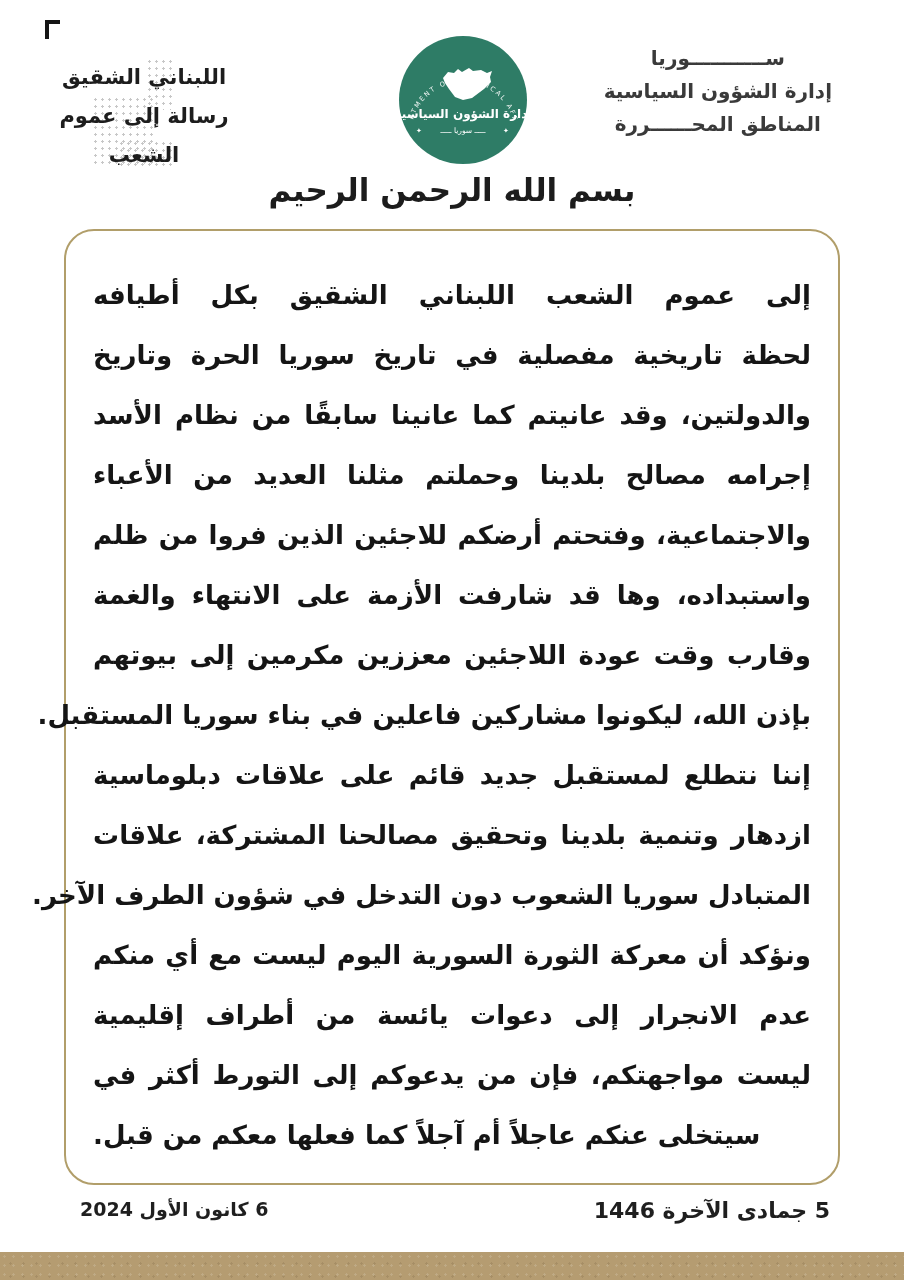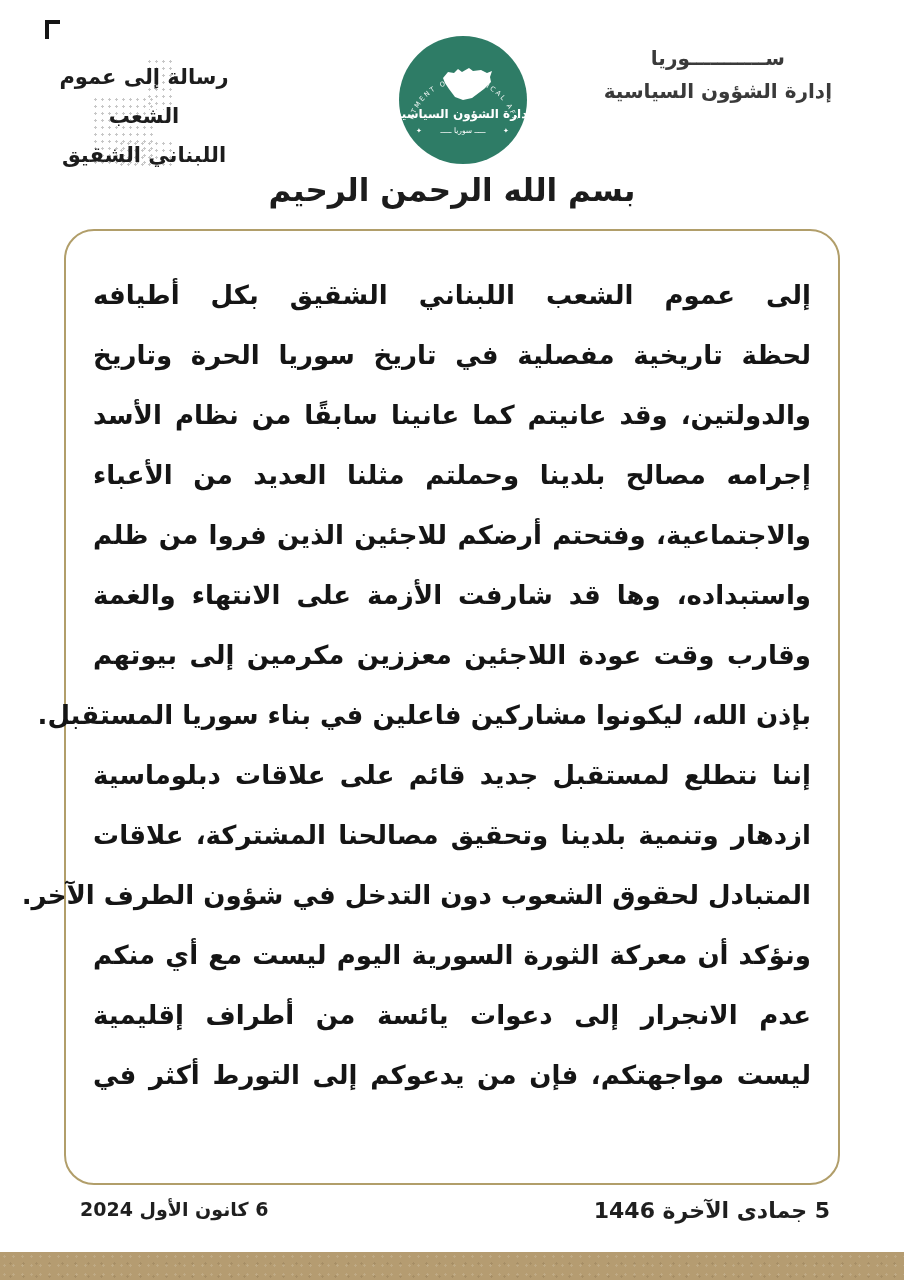--- a/index.html
+++ b/index.html
@@ -72,22 +72,22 @@
 </style>
 </head>
 <body>
 
 <div class="dots a"></div>
 <div class="dots b"></div>
 <div class="dots c"></div>
 <div class="corner-mark"></div>
 
 <div class="heading-left">
+  <div>اللبناني الشقيق</div>
   <div>رسالة إلى عموم الشعب</div>
-  <div>اللبناني الشقيق</div>
 </div>
 
 <div class="logo">
   <svg width="132" height="132" viewBox="0 0 132 132">
     <circle cx="66" cy="66" r="64" fill="#2e7c66"></circle>
     <defs>
       <path id="arcPath" d="M 16 86 A 52 52 0 0 1 116 86" fill="none"></path>
     </defs>
     <text font-size="6.6" fill="#ffffff" letter-spacing="2.1" font-family="DejaVu Sans, sans-serif" opacity="0.95">
       <textPath href="#arcPath" startOffset="50%" text-anchor="middle">DEPARTMENT OF POLITICAL AFFAIRS</textPath>
@@ -96,39 +96,41 @@
     <text x="106" y="99" font-size="7" fill="#ffffff">✦</text>
     <path d="M46,44 l5,-6 6,1 4,-4 4,3 7,-4 4,3 8,-1 6,3 5,-2 -2,6 1,5 -7,7 -12,9 -9,2 -8,-3 -6,-8 -4,-6 z" fill="#ffffff"></path>
     <text x="66" y="84" font-size="12" font-weight="bold" fill="#ffffff" text-anchor="middle" font-family="DejaVu Sans, sans-serif" direction="rtl">إدارة الشؤون السياسية</text>
     <text x="66" y="99" font-size="7.5" fill="#ffffff" text-anchor="middle" font-family="DejaVu Sans, sans-serif" direction="rtl">ـــــ  سوريا  ـــــ</text>
   </svg>
 </div>
 
 <div class="header-right">
   <div>ســـــــــــوريا</div>
   <div>إدارة الشؤون السياسية</div>
+  <div>المناطق المحــــــررة</div>
 </div>
 
 <div class="bismillah">بسم الله الرحمن الرحيم</div>
 
 <div class="letter-box">
   <div class="letter-body">
     <div class="ln just">إلى عموم الشعب اللبناني الشقيق بكل أطيافه وانتماءاته؛ إننا اليوم نعيش</div>
     <div class="ln just">لحظة تاريخية مفصلية في تاريخ سوريا الحرة وتاريخ العلاقة بين الشعبين</div>
     <div class="ln just">والدولتين، وقد عانيتم كما عانينا سابقًا من نظام الأسد البائد، الذي طال</div>
     <div class="ln just">إجرامه مصالح بلدينا وحملتم مثلنا العديد من الأعباء الاقتصادية</div>
     <div class="ln just">والاجتماعية، وفتحتم أرضكم للاجئين الذين فروا من ظلم النظام المجرم</div>
     <div class="ln just">واستبداده، وها قد شارفت الأزمة على الانتهاء والغمة على الانقضاء،</div>
     <div class="ln just">وقارب وقت عودة اللاجئين معززين مكرمين إلى بيوتهم وقراهم المحررة</div>
     <div class="ln end">بإذن الله، ليكونوا مشاركين فاعلين في بناء سوريا المستقبل.</div>
     <div class="ln just">إننا نتطلع لمستقبل جديد قائم على علاقات دبلوماسية مشتركة تسعى إلى</div>
     <div class="ln just">ازدهار وتنمية بلدينا وتحقيق مصالحنا المشتركة، علاقات ملؤها الاحترام</div>
-    <div class="ln end">المتبادل لحقوق الشعوب دون التدخل في شؤون الطرف الآخر.</div>
+    <div class="ln end">المتبادل سوريا الشعوب دون التدخل في شؤون الطرف الآخر.</div>
     <div class="ln just">ونؤكد أن معركة الثورة السورية اليوم ليست مع أي منكم ونأمل منكم</div>
     <div class="ln just">عدم الانجرار إلى دعوات يائسة من أطراف إقليمية للانخراط في مواجهة</div>
     <div class="ln just">ليست مواجهتكم، فإن من يدعوكم إلى التورط أكثر في الميدان السوري</div>
+    <div class="ln end">سيتخلى عنكم عاجلاً أم آجلاً كما فعلها معكم من قبل.</div>
   </div>
 </div>
 
 <div class="date-left">6 كانون الأول 2024</div>
 <div class="date-right">5 جمادى الآخرة 1446</div>
 
 <div class="bottom-strip"></div>
 
 </body></html>

